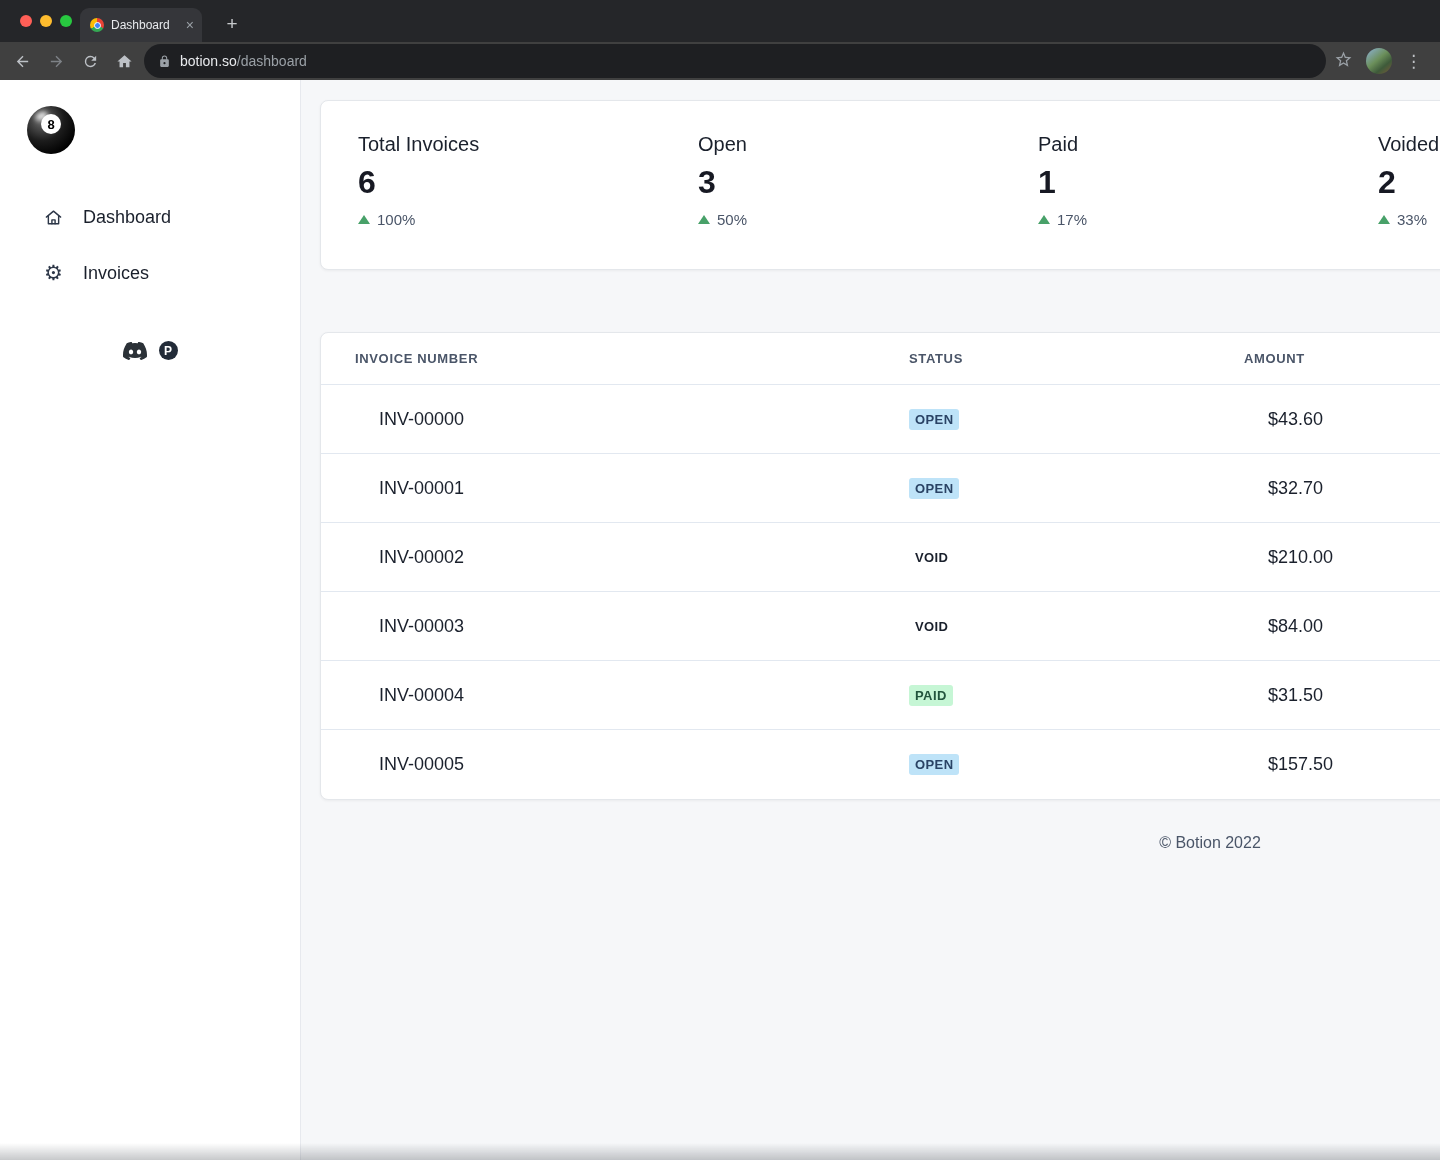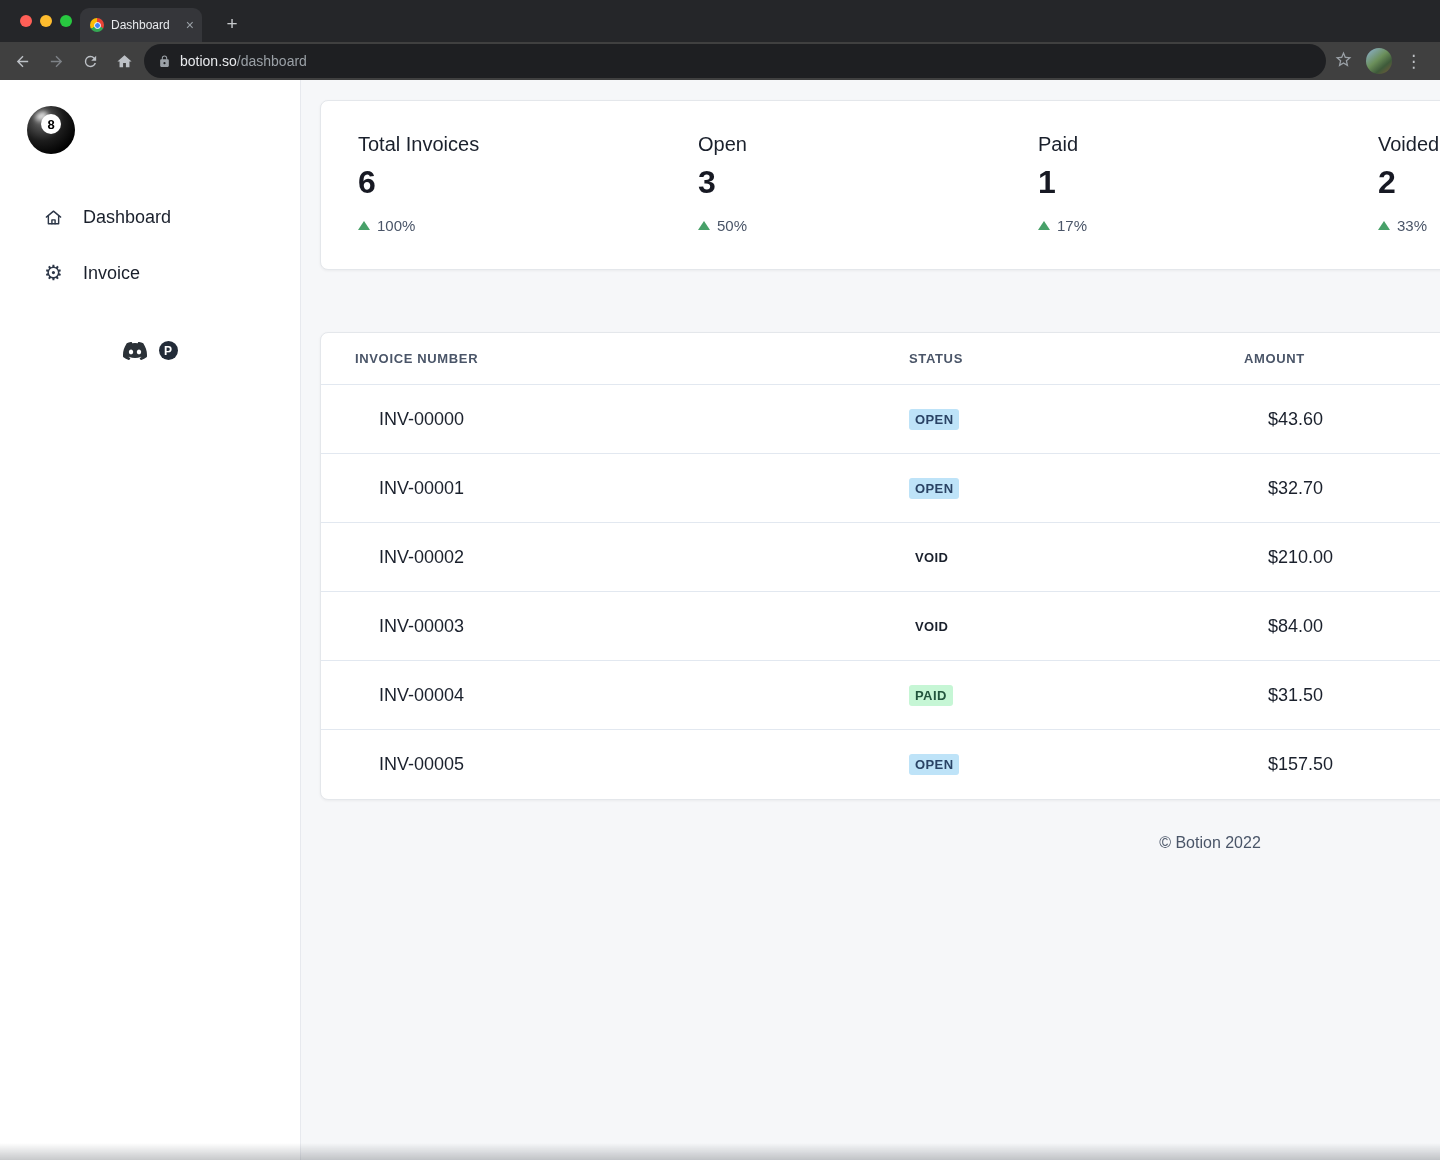--- a/index.html
+++ b/index.html
@@ -58,21 +58,21 @@
     font-size:12px; display:flex; align-items:center; justify-content:center; }
 
   main { flex:1; position:relative; overflow:hidden; }
   .content { width:1780px; padding:20px 0 0 19px; }
 
   .card { background:#fff; border:1px solid #e4e7eb; border-radius:8px; box-shadow:0 1px 3px rgba(0,0,0,.05); }
   .stats-card { width:1780px; height:170px; display:flex; padding:32px 0 0 37px; }
   .stat { width:340px; }
   .stat-label { font-size:20px; font-weight:500; color:#1a202c; }
   .stat-value { font-size:32px; font-weight:600; color:#171923; margin-top:8px; }
-  .stat-trend { display:flex; align-items:center; gap:7px; margin-top:16px; }
+  .stat-trend { display:flex; align-items:center; gap:7px; margin-top:10px; }
   .tri-up { width:0; height:0; border-left:6px solid transparent; border-right:6px solid transparent;
     border-bottom:9px solid #48a169; }
   .stat-change { font-size:15px; color:#4a5568; }
 
   .table-card { width:1780px; margin-top:62px; overflow:hidden; }
   .trow { display:grid; grid-template-columns:554px 335px 1fr; align-items:center; padding-left:34px; }
   .thead { height:52px; border-bottom:1px solid #e2e8f0; }
   .th { font-size:13px; font-weight:700; color:#4a5568; letter-spacing:.05em; text-transform:uppercase; }
   .tr { height:69px; border-bottom:1px solid #e2e8f0; }
   .tr:last-child { border-bottom:none; }
@@ -155,21 +155,21 @@
       <div class="nav-item">
         <svg viewBox="0 0 24 24">
             <path d="M3 11.5 12 4l9 7.5"></path>
             <path d="M5.5 10.5V20h13v-9.5"></path>
             <path d="M10 20v-5h4v5"></path>
           </svg>
         <span class="nav-label">Dashboard</span>
       </div>
       <div class="nav-item">
         <span class="glyph">⚙</span>
-        <span class="nav-label">Invoice</span>
+        <span class="nav-label">Invoices</span>
       </div>
     </nav>
     <div class="social">
       <span class="discord">
         <svg viewBox="0 0 24 18">
             <path d="M20.317 1.369A19.79 19.79 0 0 0 15.432-.146a.074.074 0 0 0-.079.037c-.21.375-.444.864-.608 1.25a18.27 18.27 0 0 0-5.487 0 12.64 12.64 0 0 0-.617-1.25.077.077 0 0 0-.079-.037A19.736 19.736 0 0 0 3.677 1.37a.07.07 0 0 0-.032.027C.533 6.046-.32 10.58.099 15.057a.082.082 0 0 0 .031.057 19.9 19.9 0 0 0 5.993 3.03.078.078 0 0 0 .084-.028c.462-.63.874-1.295 1.226-1.994a.076.076 0 0 0-.041-.106 13.107 13.107 0 0 1-1.872-.892.077.077 0 0 1-.008-.128c.126-.094.252-.192.372-.291a.074.074 0 0 1 .077-.01c3.928 1.793 8.18 1.793 12.062 0a.074.074 0 0 1 .078.01c.12.098.246.198.373.292a.077.077 0 0 1-.006.127 12.3 12.3 0 0 1-1.873.891.077.077 0 0 0-.041.107c.36.698.772 1.362 1.225 1.993a.076.076 0 0 0 .084.028 19.84 19.84 0 0 0 6.002-3.03.077.077 0 0 0 .032-.054c.5-5.177-.838-9.674-3.549-13.66a.061.061 0 0 0-.031-.03zM8.02 12.33c-1.183 0-2.157-1.085-2.157-2.419 0-1.333.956-2.419 2.157-2.419 1.21 0 2.176 1.096 2.157 2.42 0 1.333-.956 2.418-2.157 2.418zm7.975 0c-1.183 0-2.157-1.085-2.157-2.419 0-1.333.955-2.419 2.157-2.419 1.21 0 2.176 1.096 2.157 2.42 0 1.333-.946 2.418-2.157 2.418z"></path>
           </svg>
       </span>
       <span class="ph">P</span>
     </div>

